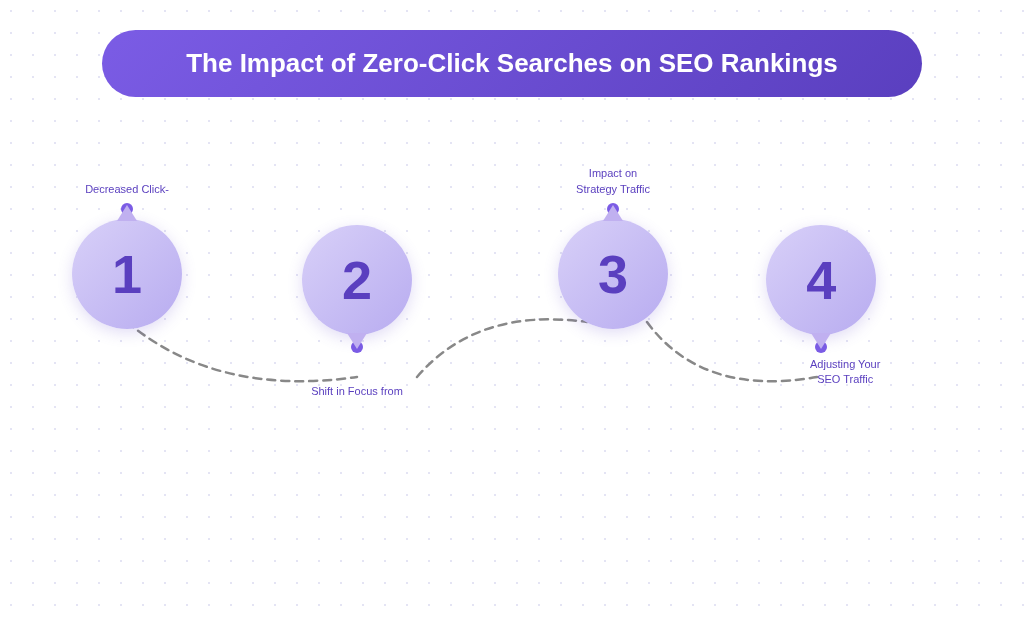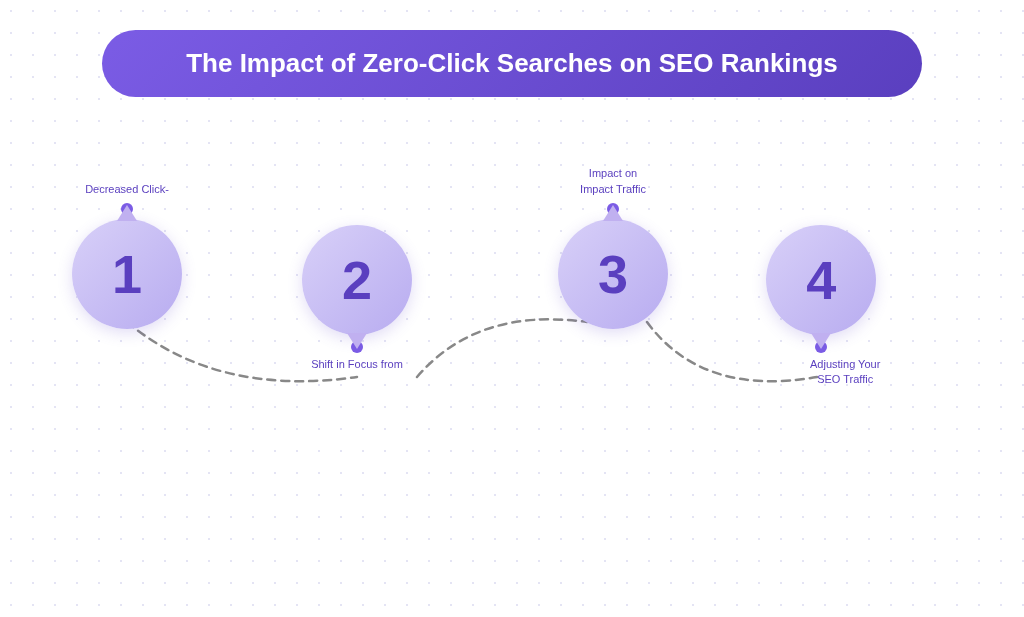--- a/index.html
+++ b/index.html
@@ -136,31 +136,31 @@
       <div style="position:relative; width:110px; height:110px;">
         <div style="width:110px;height:110px;border-radius:50%;background:linear-gradient(135deg,#d8d0f8,#b8acf0);display:flex;align-items:center;justify-content:center;box-shadow:0 4px 15px rgba(107,79,207,0.2);">
           <span style="font-size:54px;font-weight:900;color:#5a3fbf;">2</span>
         </div>
 
         <div style="position:absolute;bottom:-14px;left:50%;transform:translateX(-50%);width:0;height:0;border-left:10px solid transparent;border-right:10px solid transparent;border-top:16px solid #c0b0f0;"></div>
       </div>
 
       <div style="width:12px;height:12px;border-radius:50%;background:#7b5ce5;margin-top:6px;margin-bottom:4px;"></div>
 
-      <div class="step-label" style="text-align:center;">
+      <div class="step-label" style="text-align:center;margin-top:27px;">
         <div>Shift in Focus from</div>
       </div>
     </div>
 
     <div class="step-abs" style="left:516px; top:0; align-items:center;">
 
       <div class="step-label label-above" style="margin-bottom:6px;">
         <div>
           <div>Impact on</div>
-          <div>Impact Traffic</div>
+          <div>Strategy Traffic</div>
         </div>
       </div>
 
       <div style="width:12px;height:12px;border-radius:50%;background:#7b5ce5;margin-bottom:4px;"></div>
 
       <div style="position:relative; width:110px; height:110px;">
 
         <div style="position:absolute;top:-14px;left:50%;transform:translateX(-50%);width:0;height:0;border-left:10px solid transparent;border-right:10px solid transparent;border-bottom:16px solid #c0b0f0;"></div>
         <div style="width:110px;height:110px;border-radius:50%;background:linear-gradient(135deg,#d8d0f8,#b8acf0);display:flex;align-items:center;justify-content:center;box-shadow:0 4px 15px rgba(107,79,207,0.2);">
           <span style="font-size:54px;font-weight:900;color:#5a3fbf;">3</span>

